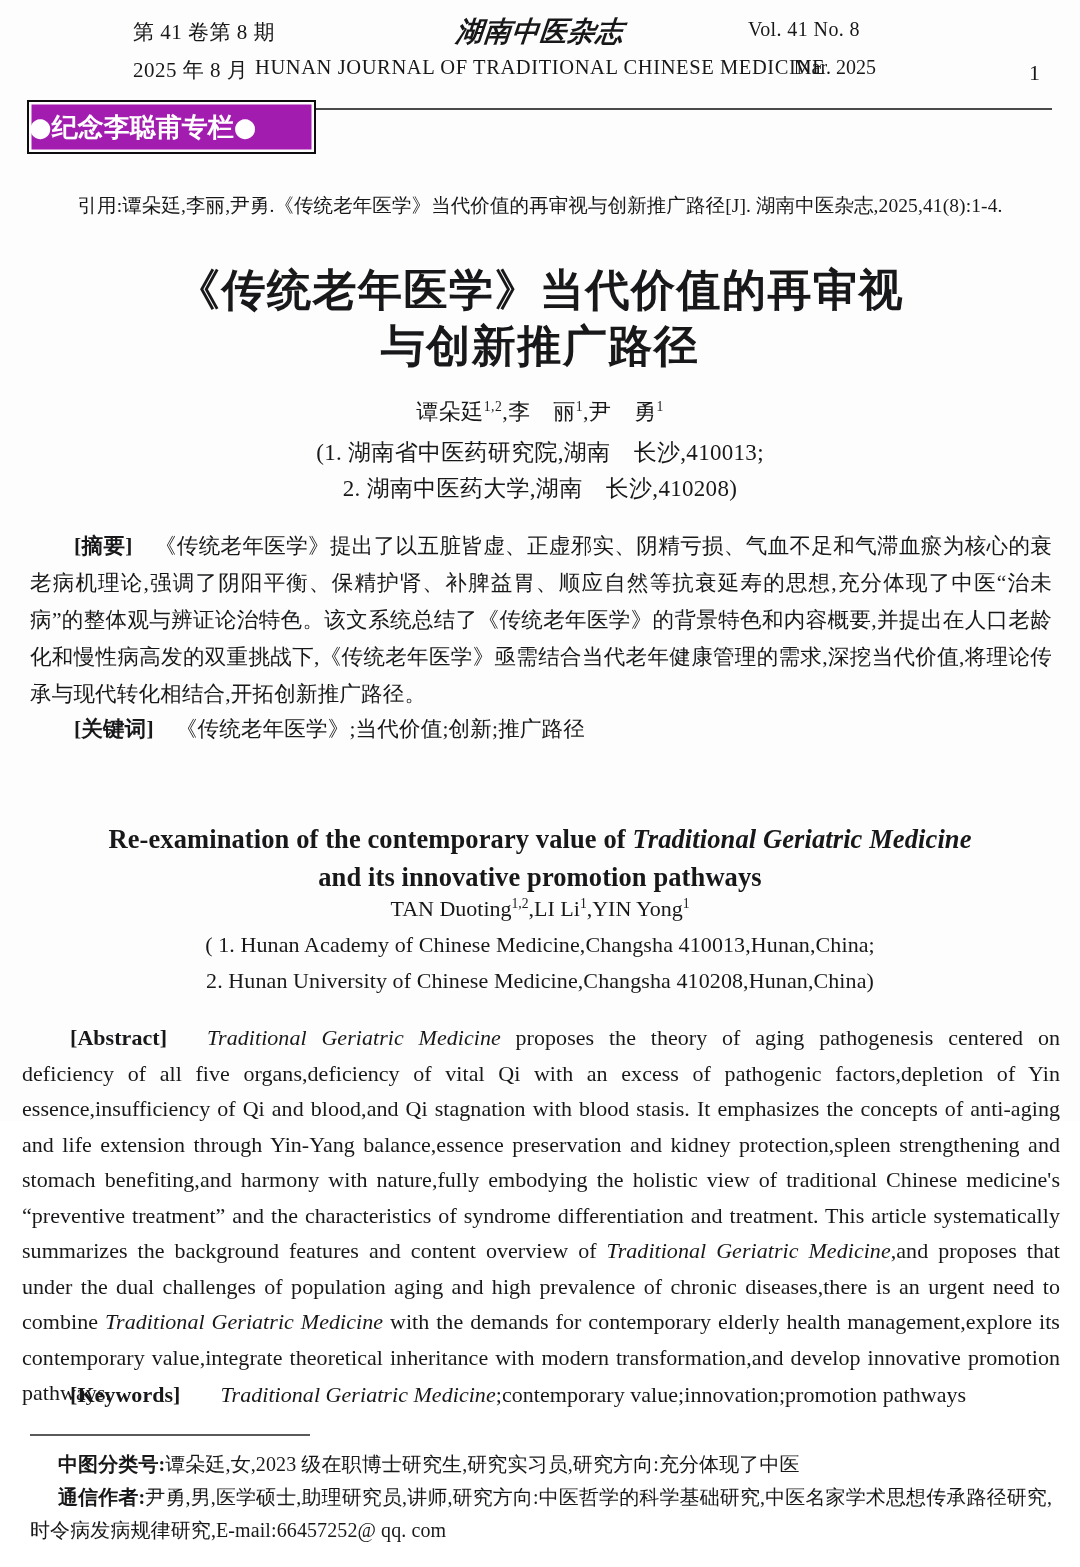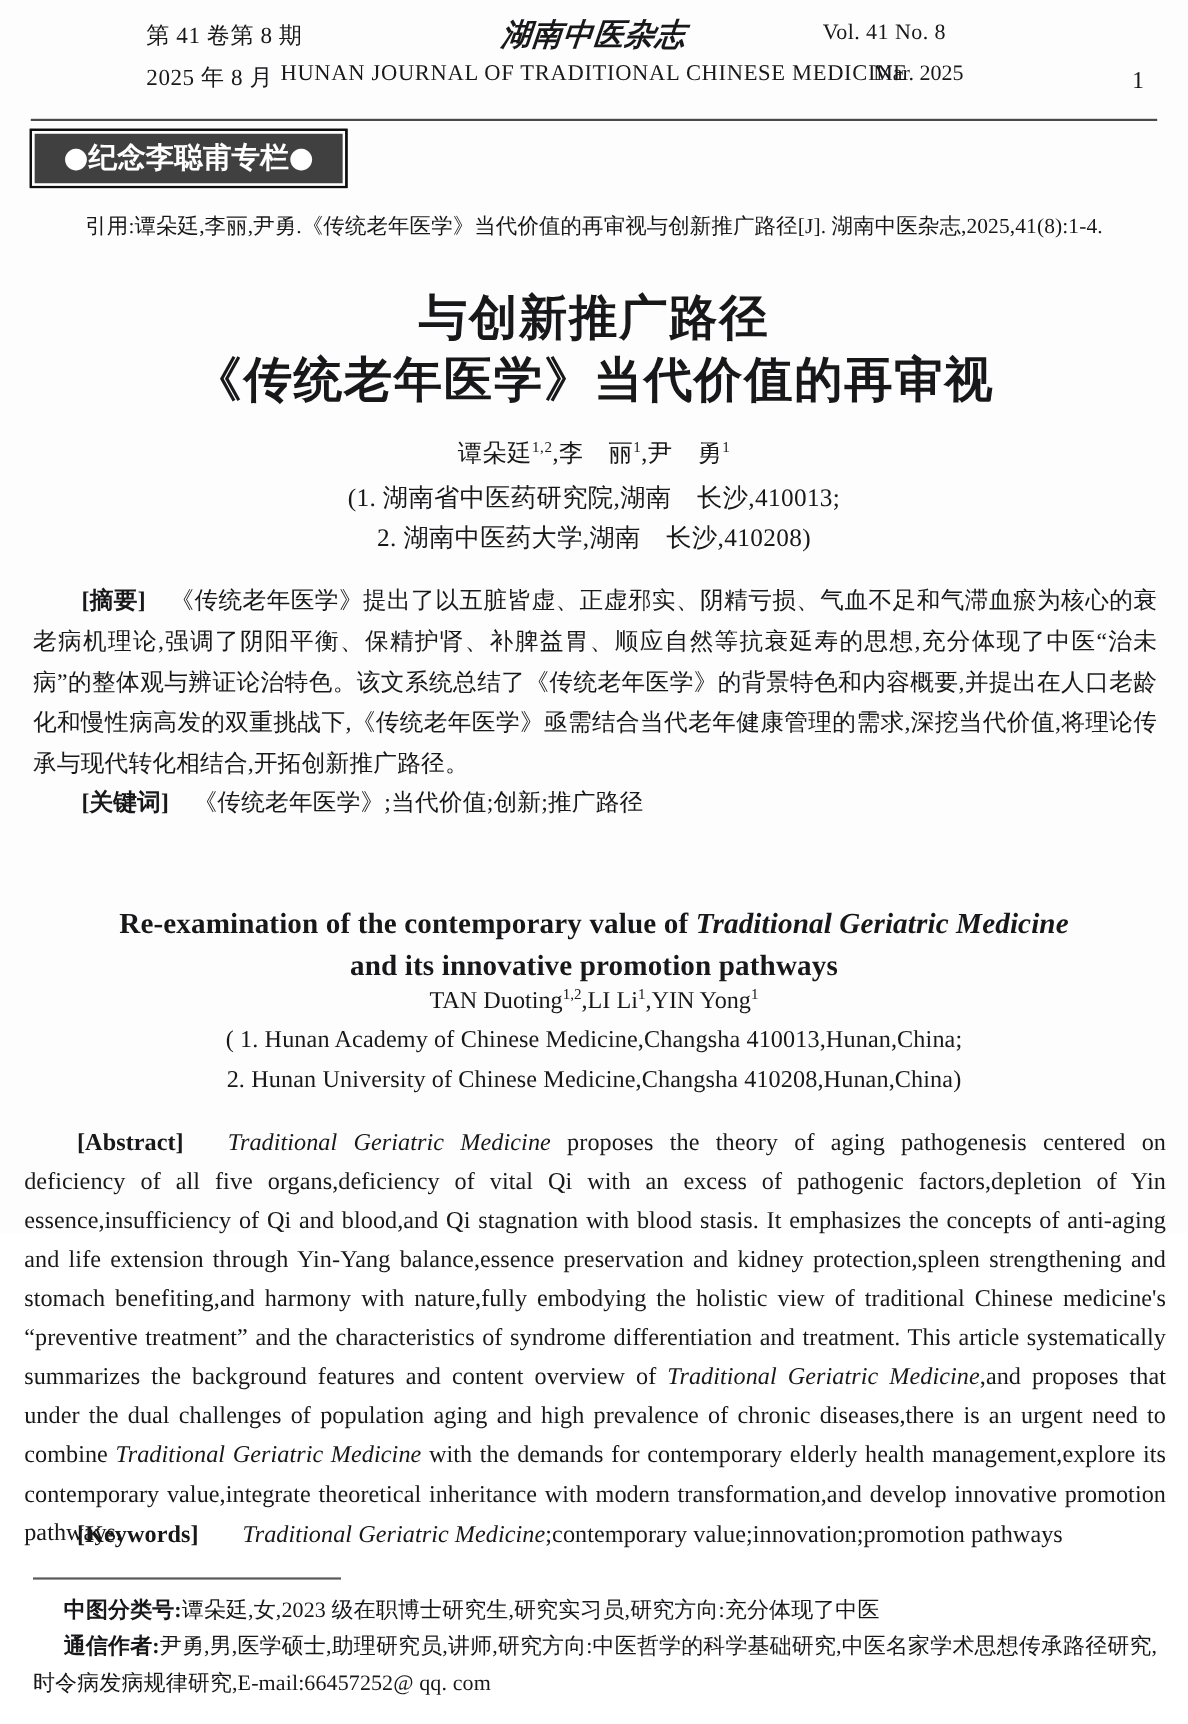--- a/index.html
+++ b/index.html
@@ -93,29 +93,28 @@
     top: 90px;
     width: 1024px;
     height: 1.6px;
     background: #4a4a4d;
   }
 
   
   .column-banner {
     position: absolute;
     left: 27px;
-    top: 117px;
+    top: 100px;
     width: 285px;
     height: 50px;
-    background: #404040;
+    background: #a21caf;
     border: 2.5px solid #0d0d0f;
     box-shadow: 0 0 0 2.5px #ffffff inset;
     display: flex;
     align-items: center;
-    justify-content: center;
   }
   .column-banner-text {
     color: #ffffff;
     font-family: "DejaVu Sans", "Liberation Sans", sans-serif;
     font-size: 26px;
     font-weight: bold;
     letter-spacing: 0px;
     line-height: 1;
     white-space: nowrap;
   }
@@ -317,22 +316,22 @@
     <div class="mast-rule"></div>
   </div>
 
   <div class="column-banner">
     <span class="column-banner-text">●纪念李聪甫专栏●</span>
   </div>
 
   <div class="citation">引用:谭朵廷,李丽,尹勇.《传统老年医学》当代价值的再审视与创新推广路径[J]. 湖南中医杂志,2025,41(8):1-4.</div>
 
   <div class="title-cn">
+    <div>《传统老年医学》当代价值的再审视</div>
     <div>与创新推广路径</div>
-    <div>《传统老年医学》当代价值的再审视</div>
   </div>
 
   <div class="authors-cn">
     <span>谭朵廷</span><sup>1,2</sup>,<span>李　丽</span><sup>1</sup>,<span>尹　勇</span><sup>1</sup>
   </div>
   <div class="affil-cn affil-cn-1">(1. 湖南省中医药研究院,湖南　长沙,410013;</div>
   <div class="affil-cn affil-cn-2">2. 湖南中医药大学,湖南　长沙,410208)</div>
 
   <div class="cn-block cn-abstract indent2">
     <span class="lbl">[摘要]</span><span class="wsp"></span><span>《传统老年医学》提出了以五脏皆虚、正虚邪实、阴精亏损、气血不足和气滞血瘀为核心的衰老病机理论,强调了阴阳平衡、保精护肾、补脾益胃、顺应自然等抗衰延寿的思想,充分体现了中医“治未病”的整体观与辨证论治特色。该文系统总结了《传统老年医学》的背景特色和内容概要,并提出在人口老龄化和慢性病高发的双重挑战下,《传统老年医学》亟需结合当代老年健康管理的需求,深挖当代价值,将理论传承与现代转化相结合,开拓创新推广路径。</span>

